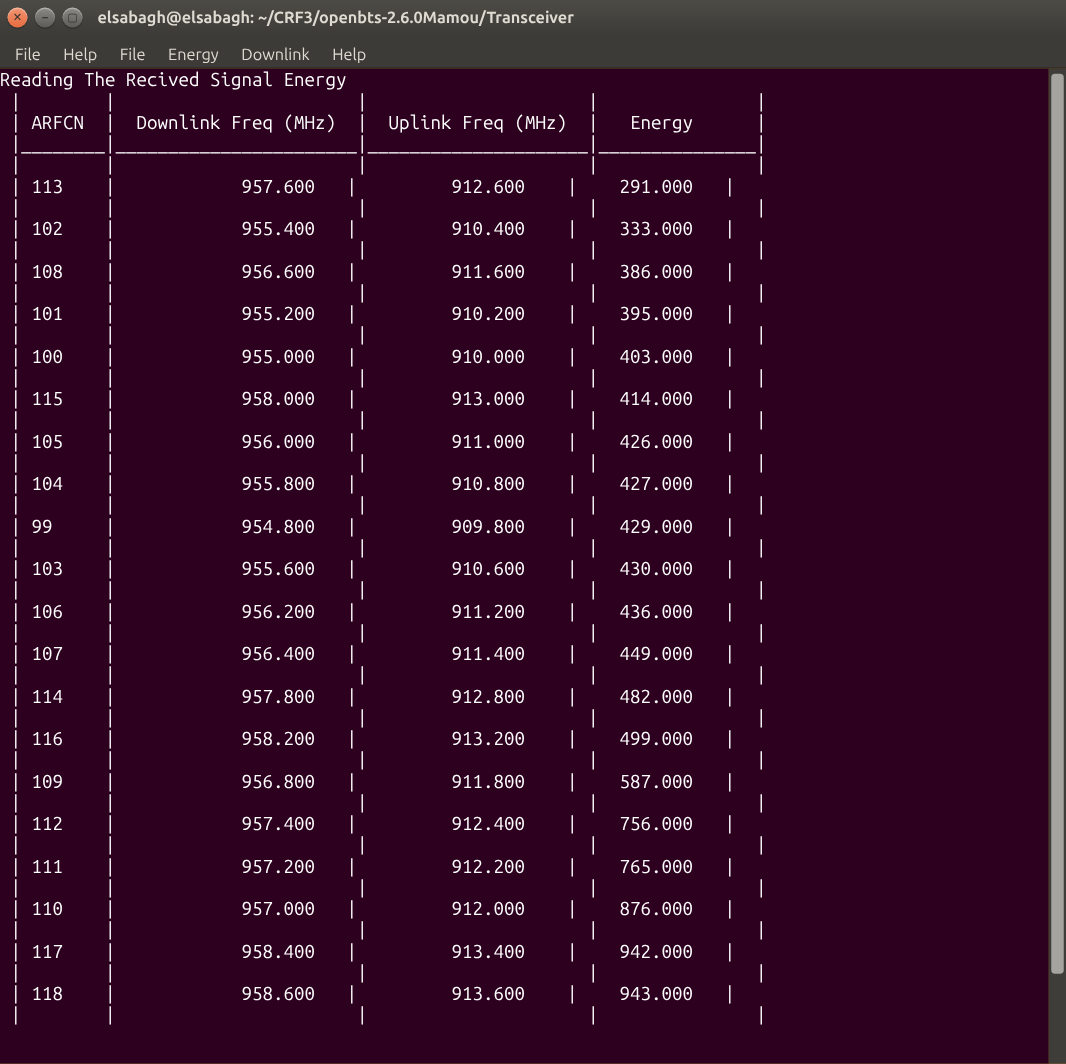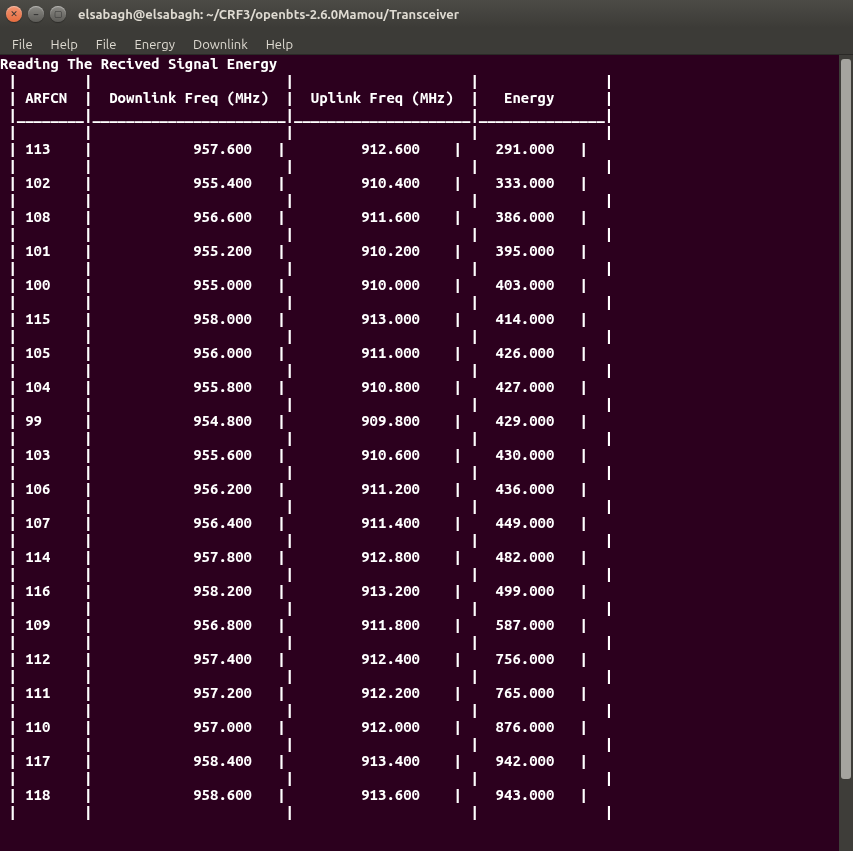--- a/index.html
+++ b/index.html
@@ -61,21 +61,20 @@
       color: #dfdbd2;
       font-size: 13px;
       padding: 3px 8px;
       cursor: pointer;
     }
 
     .terminal-wrap {
       flex: 1;
       display: flex;
       background: #a16207;
-      font-weight: bold;
     }
     .terminal {
       flex: 1;
       background: #2c001e;
       color: #ffffff;
       font-family: "Ubuntu Mono", "DejaVu Sans Mono", Menlo, Consolas, monospace;
       font-size: 15px;
       line-height: 17px;
       padding: 0;
       white-space: pre;

